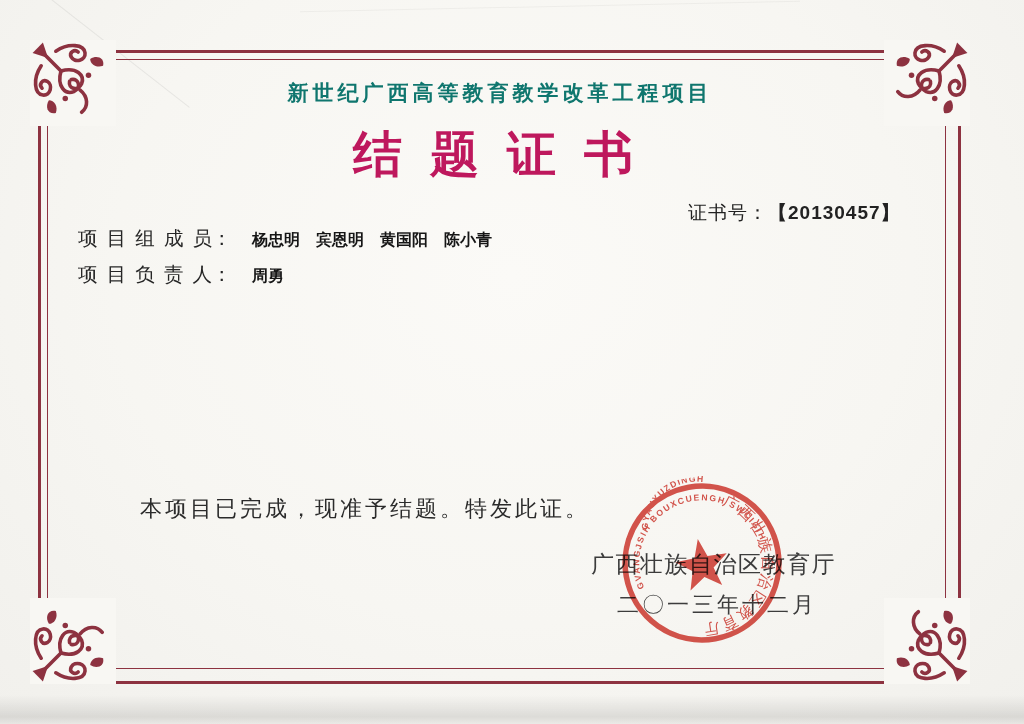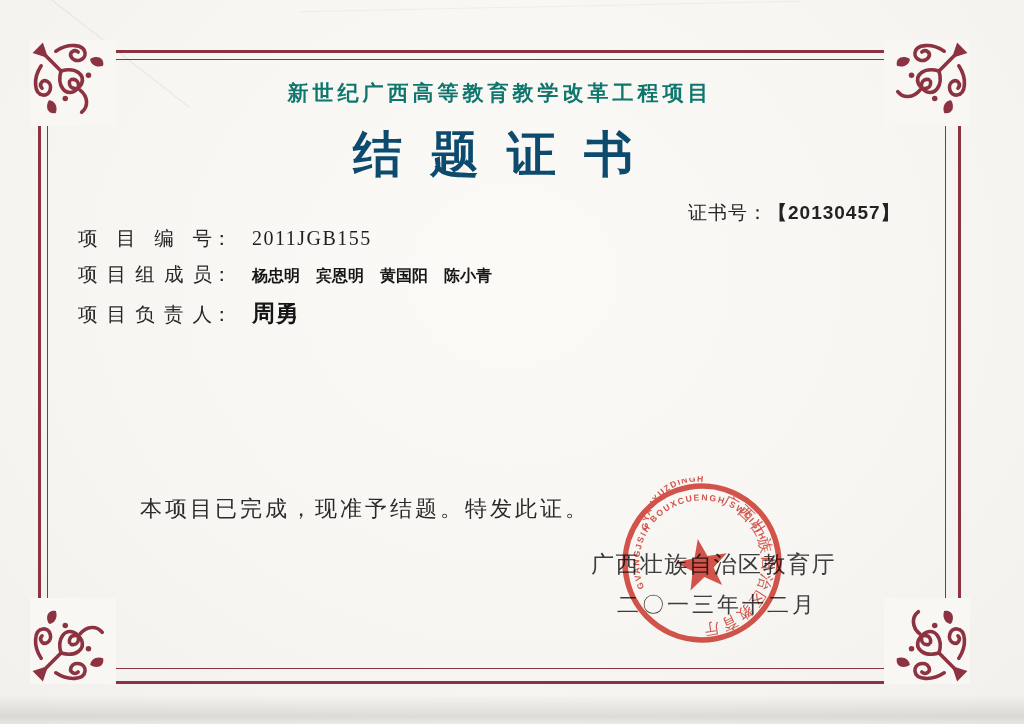--- a/index.html
+++ b/index.html
@@ -27,21 +27,21 @@
 
   
   .title1{
     position:absolute;left:40px;right:64px;top:79px;text-align:center;
     font-family:"Liberation Serif","DejaVu Serif",serif;
     font-weight:bold;font-size:21px;letter-spacing:4px;color:#0f766e;
   }
   .title2{
     position:absolute;left:40px;right:64px;top:122px;text-align:center;
     font-family:"Liberation Serif","DejaVu Serif",serif;
-    font-weight:bold;font-size:49px;letter-spacing:28px;padding-left:14px;color:#0c4a6e;
+    font-weight:bold;font-size:49px;letter-spacing:28px;padding-left:14px;color:#be185d;
   }
   .certno{
     position:absolute;left:688px;top:200px;font-size:19px;letter-spacing:1px;color:#222;
   }
   .certno .brackets{font-weight:bold;}
 
   
   .fields{position:absolute;left:78px;top:225px;}
   .frow{height:36.4px;white-space:nowrap;}
   .flabel{
@@ -174,24 +174,20 @@
 </div>
 
 <div class="title1">新世纪广西高等教育教学改革工程项目</div>
 <div class="title2">结题证书</div>
 
 <div class="certno">
   <span>证书号：</span><span class="brackets">【20130457】</span>
 </div>
 
 <div class="fields">
-  <div class="frow">
-    <span class="flabel">项目编号</span><span class="fcolon">：</span>
-    <span class="fval v-serif">2011JGB155</span>
-  </div>
   <div class="frow">
     <span class="flabel">项目组成员</span><span class="fcolon">：</span>
     <span class="fval v-bold">杨忠明　宾恩明　黄国阳　陈小青</span>
   </div>
   <div class="frow">
     <span class="flabel">项目负责人</span><span class="fcolon">：</span>
     <span class="fval v-bold">周勇</span>
   </div>
 </div>
 

